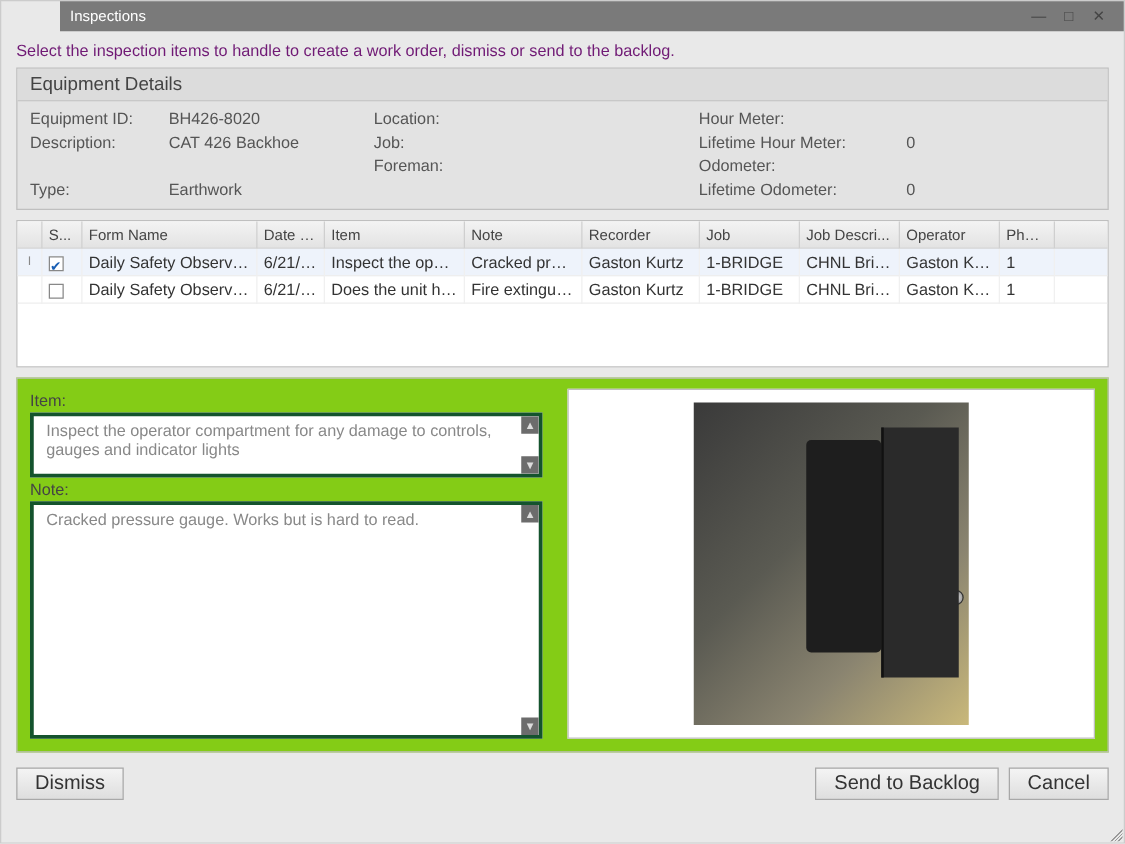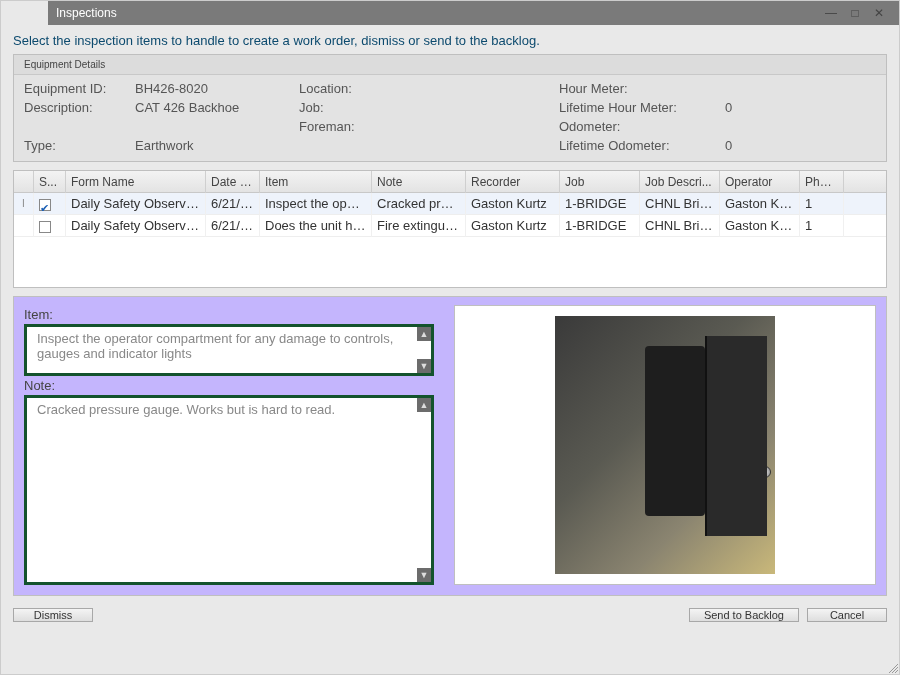--- a/index.html
+++ b/index.html
@@ -35,32 +35,32 @@
   .titlebar .ctrl {
     width: 24px;
     text-align: center;
     color: #444;
     font-size: 12px;
     cursor: pointer;
   }
   .instruction {
     padding: 8px 12px 6px 12px;
     font-size: 13px;
-    color: #0c4a6e;
+    color: #701a75;
   }
   .panel {
     margin: 0 12px 8px 12px;
     border: 1px solid #bfbfbf;
     background: #e3e3e3;
   }
   .group-header {
     background: #dcdcdc;
     border-bottom: 1px solid #c8c8c8;
     padding: 4px 10px;
-    font-size: 10px;
+    font-size: 15px;
     color: #444;
   }
   .details-body {
     padding: 6px 10px 8px 10px;
     display: grid;
     grid-template-columns: 95px 180px 100px 160px 150px 40px;
     row-gap: 4px;
     font-size: 13px;
     color: #555;
   }
@@ -128,21 +128,21 @@
   .chk.checked::after {
     content: "✔";
     position: absolute;
     top: -3px; left: 0px;
     font-size: 11px;
     color: #1a5fb4;
   }
   .detail-panel {
     margin: 0 12px 8px 12px;
     border: 1px solid #bfbfbf;
-    background: #c4b5fd;
+    background: #84cc16;
     padding: 8px 10px 10px 10px;
     display: flex;
     gap: 20px;
     height: 300px;
   }
   .detail-left {
     flex: 0 0 410px;
     display: flex;
     flex-direction: column;
   }
@@ -226,25 +226,25 @@
     border:1px solid #7a4a10;
   }
   .footer {
     display: flex;
     padding: 4px 12px 10px 12px;
     gap: 8px;
   }
   .footer .spacer { flex: 1; }
   .btn {
     min-width: 80px;
-    height: 14px;
+    height: 26px;
     background: linear-gradient(#f4f4f4,#dedede);
     border: 1px solid #a8a8a8;
     color: #333;
-    font-size: 11px;
+    font-size: 16px;
     padding: 0 14px;
     cursor: pointer;
   }
   .resize {
     position: absolute;
     right: 2px; bottom: 2px;
     width: 12px; height: 12px;
     background:
       linear-gradient(135deg, transparent 60%, #999 60%, #999 65%, transparent 65%,
                       transparent 72%, #999 72%, #999 77%, transparent 77%,

